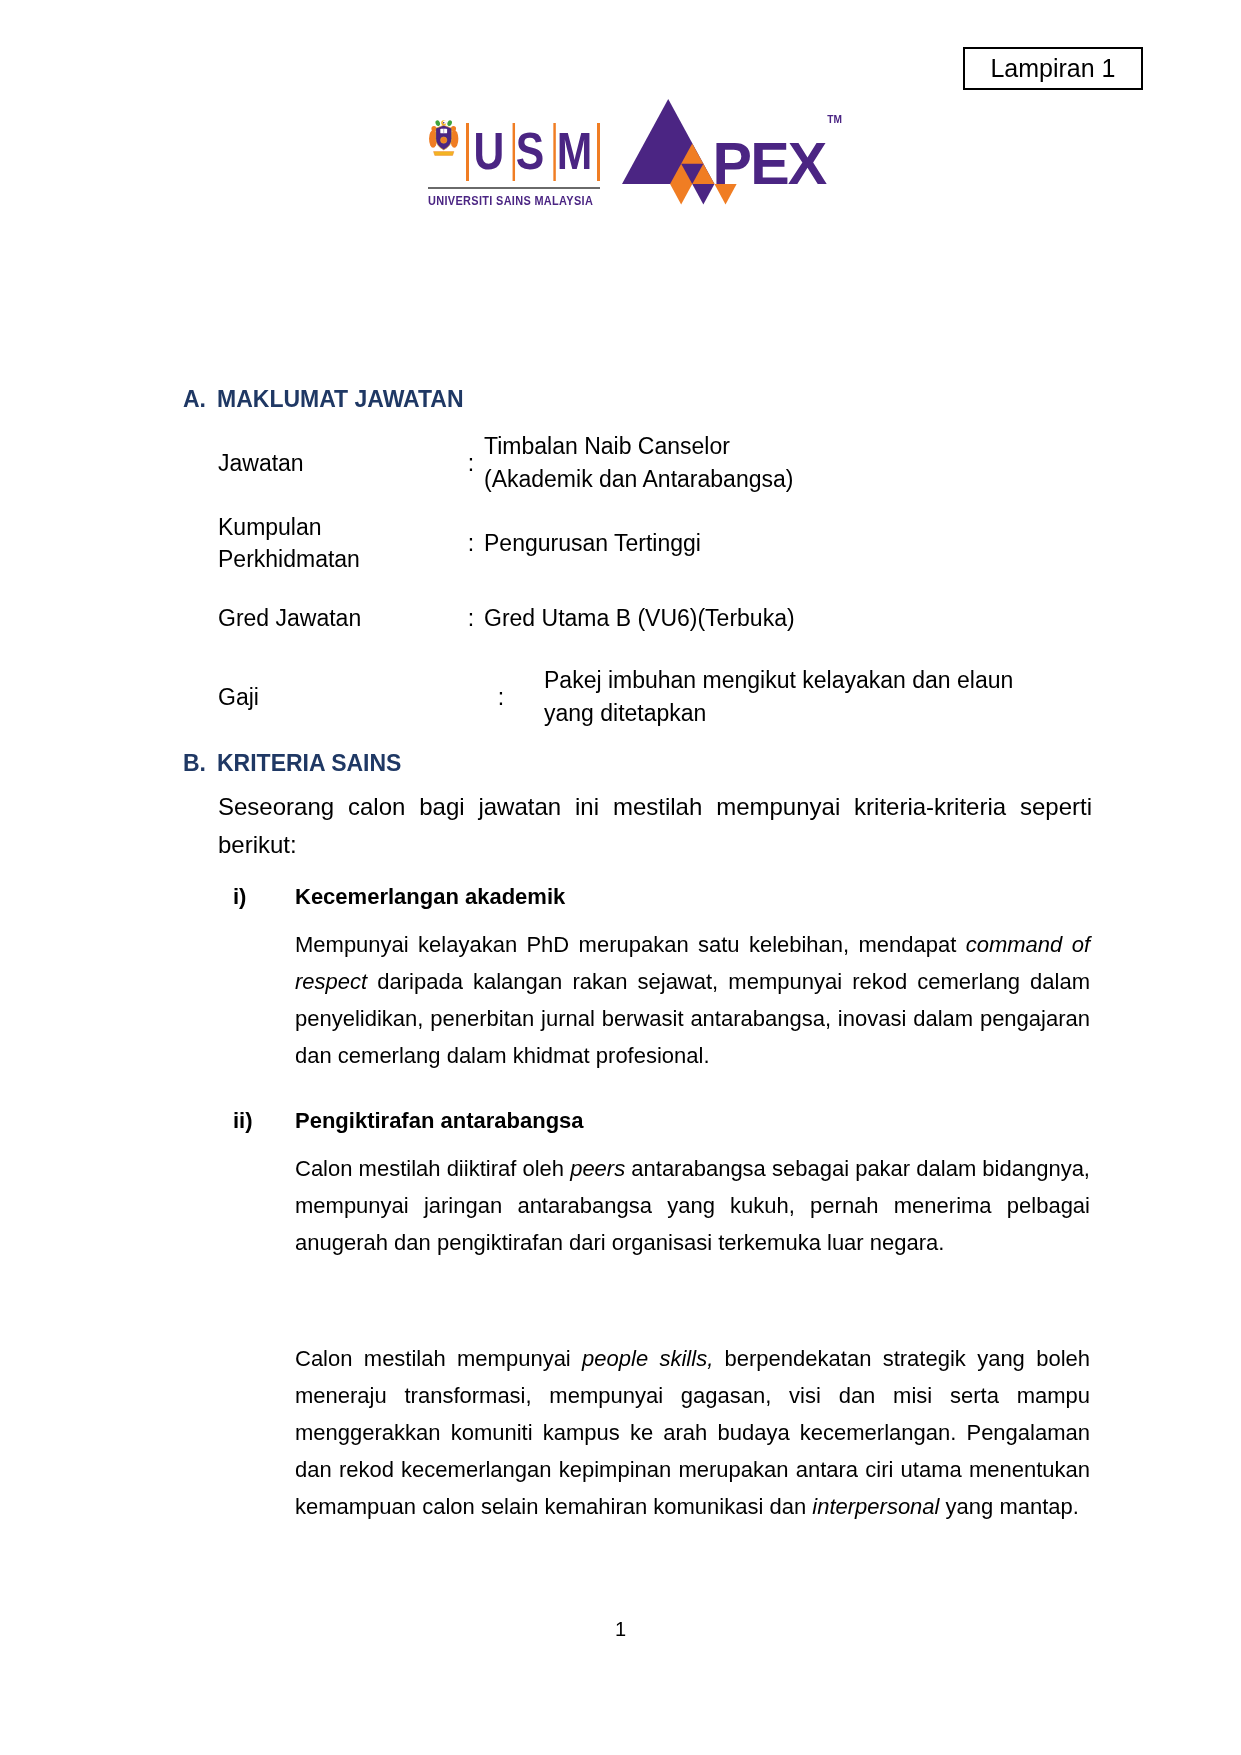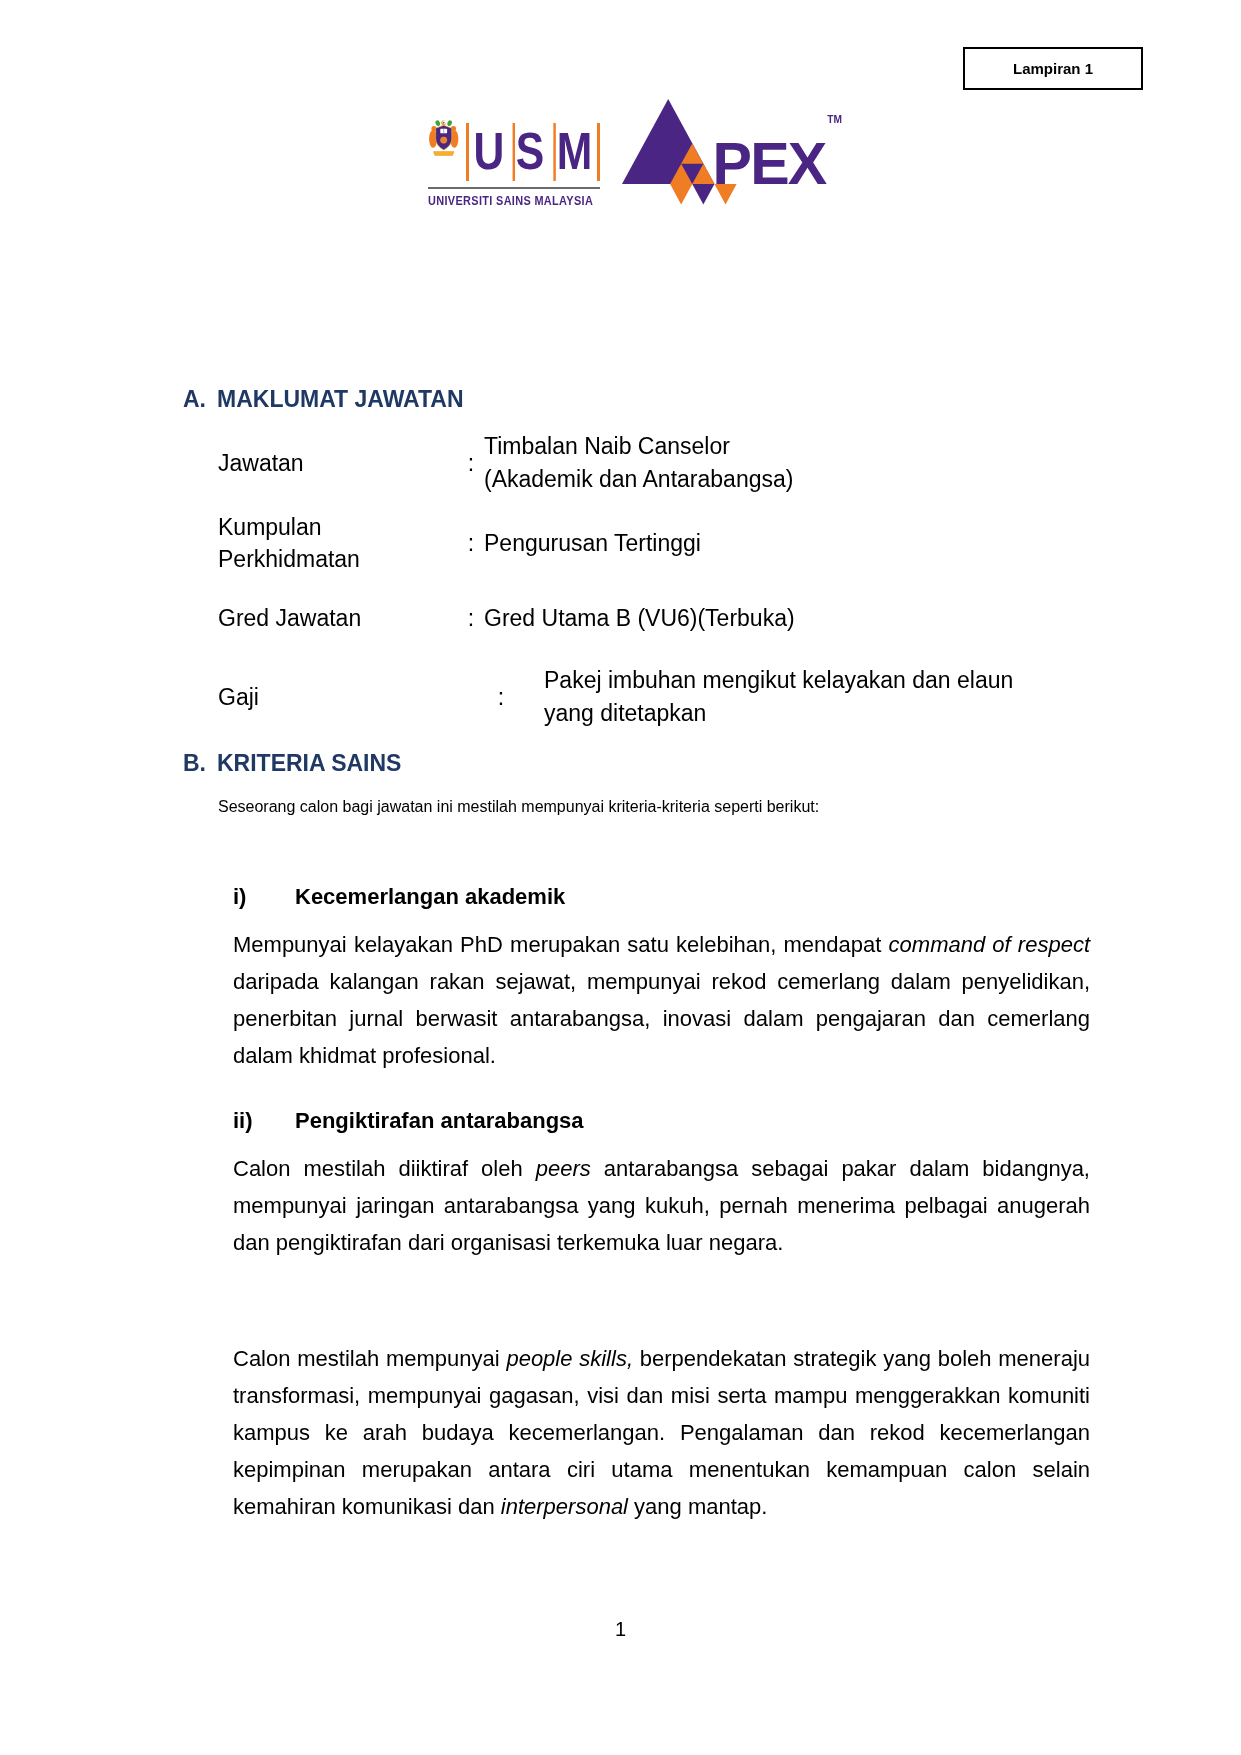--- a/index.html
+++ b/index.html
@@ -14,21 +14,21 @@
   body{margin:0;background:#ffffff;}
   .page{
     position:relative;width:1241px;height:1755px;margin:0 auto;background:#ffffff;
     font-family:"Liberation Sans", sans-serif;color:var(--text-black);overflow:hidden;
   }
 
   
   .lampiran-box{
     position:absolute;top:47px;left:963px;width:180px;height:43px;
     border:2px solid #000;display:flex;align-items:center;justify-content:center;
-    font-size:15px;font-weight:bold;
+    font-size:25px;font-weight:normal;
   }
 
   
   .logo-row{position:absolute;top:93px;left:428px;display:flex;align-items:flex-start;gap:22px;}
   .usm-block{width:172px;display:flex;flex-direction:column;}
   .usm-top{display:flex;align-items:flex-end;gap:7px;}
   .usm-wordmark{
     display:flex;align-items:stretch;height:58px;margin-bottom:2px;
     border-left:3px solid var(--usm-orange);border-right:3px solid var(--usm-orange);
   }
@@ -66,29 +66,29 @@
   .trow .rcolon{text-align:center;}
   .trow .rvalue{font-weight:normal;white-space:pre-line;line-height:33px;}
   .row-1{min-height:72px;margin-bottom:8px;}
   .row-2{min-height:72px;margin-bottom:20px;}
   .row-3{min-height:38px;margin-bottom:24px;}
   .row-4{min-height:72px;gap:30px;}
 
   
   .intro-para{
     position:absolute;top:788px;left:218px;width:874px;
-    font-size:16px;line-height:38px;text-align:justify;
+    font-size:24px;line-height:38px;text-align:justify;
   }
   .criteria-item{position:absolute;left:233px;width:857px;font-size:22px;}
   .item-1{top:882px;}
   .item-2{top:1106px;}
   .item-3{top:1326px;}
   .item-head{display:flex;font-weight:bold;line-height:30px;}
   .item-head .inum{width:62px;}
-  .item-para{margin-top:14px;text-align:justify;line-height:37px;}
+  .item-para{margin-left:62px;margin-top:14px;text-align:justify;line-height:37px;}
   .item-para i{font-style:italic;}
 
   .page-number{
     position:absolute;top:1618px;left:0;width:100%;text-align:center;font-size:20px;
   }
 </style>
 </head>
 <body>
 
 <div class="page">

